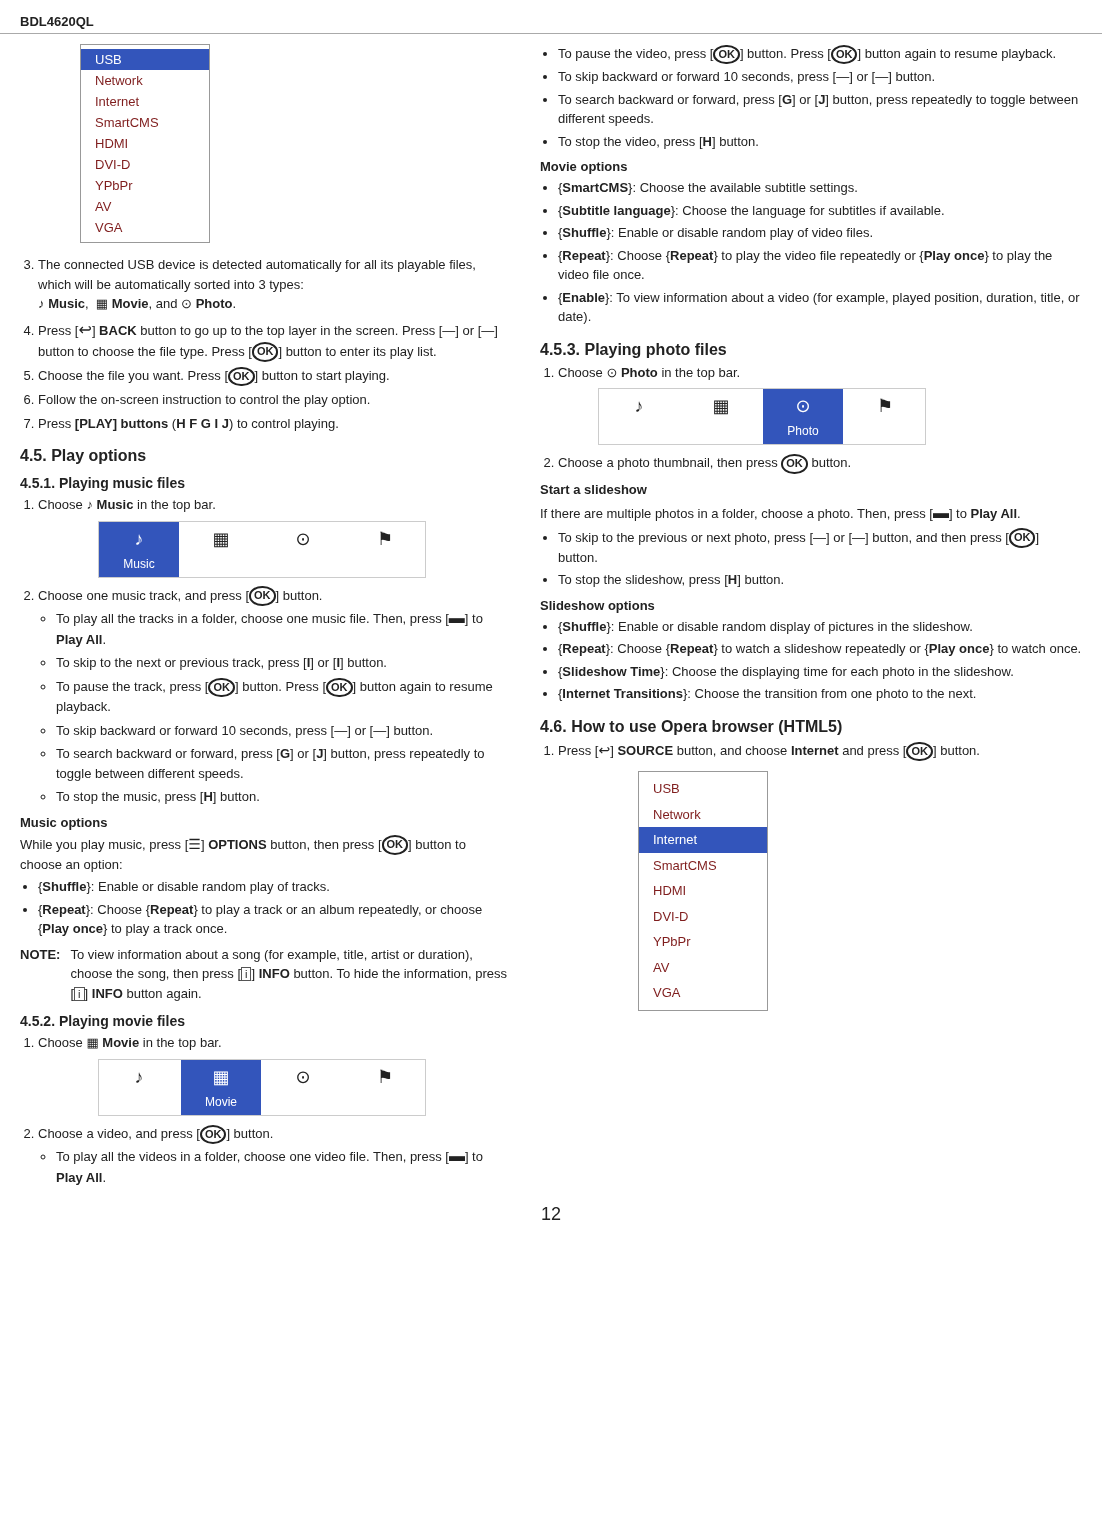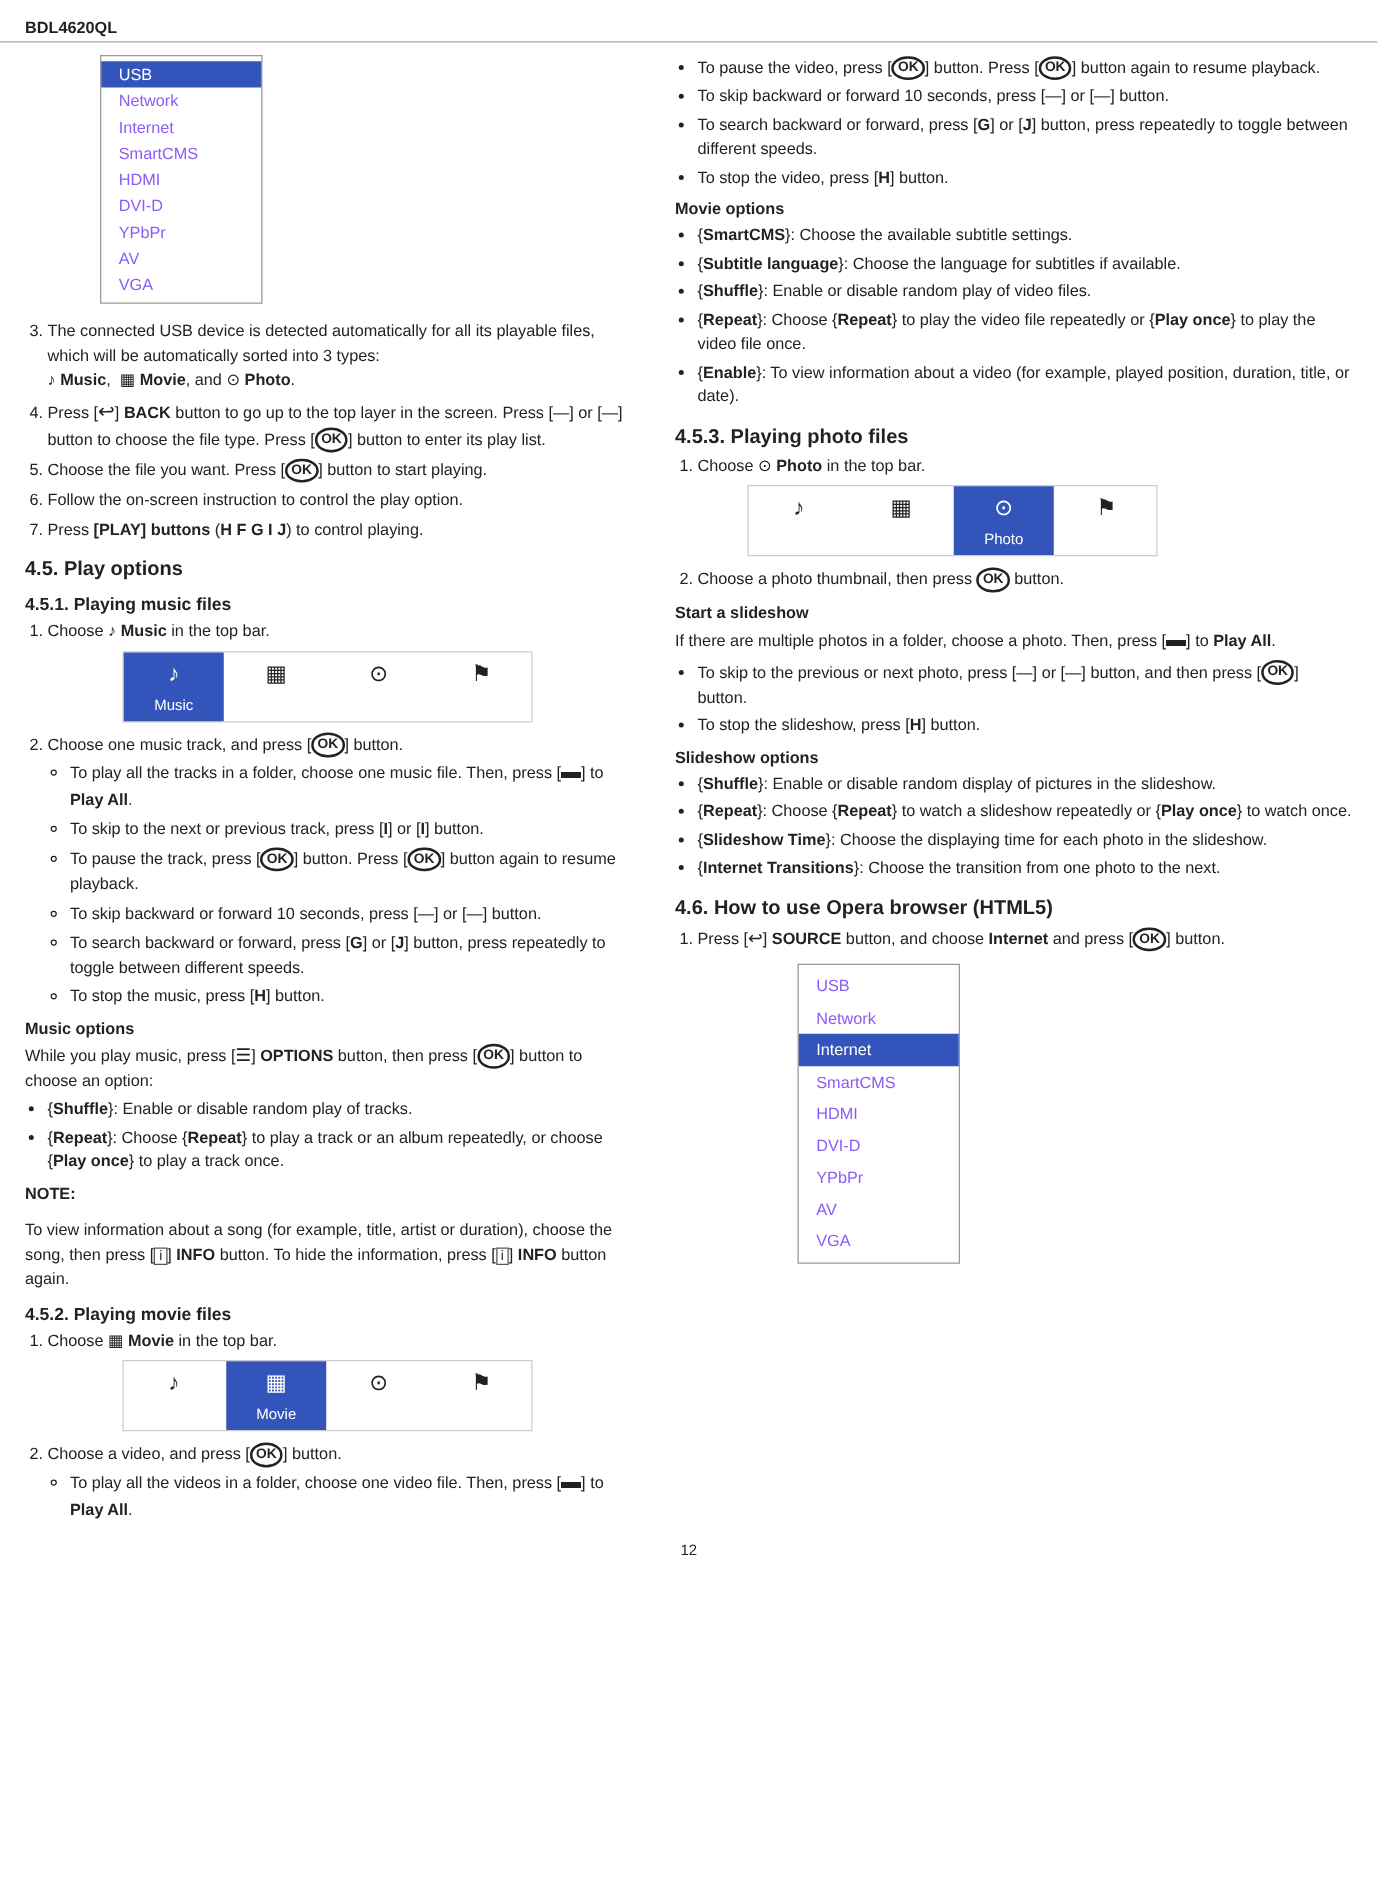--- a/index.html
+++ b/index.html
@@ -14,21 +14,21 @@
     }
     .page-title {
       font-size: 13px;
       font-weight: bold;
       padding: 4px 20px 4px 20px;
       border-bottom: 1px solid #aaa;
       margin-bottom: 10px;
     }
     .page-num {
       text-align: center;
-      font-size: 12px;
+      font-size: 18px;
       margin-top: 10px;
     }
     .content-wrapper {
       display: flex;
       gap: 30px;
       padding: 0 20px;
     }
     .left-col {
       width: 490px;
       flex-shrink: 0;
@@ -41,21 +41,21 @@
       display: inline-block;
       border: 1px solid #999;
       padding: 4px 0;
       min-width: 130px;
       margin-bottom: 12px;
       margin-left: 60px;
     }
     .menu-item {
       padding: 3px 14px;
       font-size: 13px;
-      color: #8b5cf6;
+      color: #7f1d1d;
     }
     .menu-item.selected {
       background: #3355bb;
       color: #fff;
     }
     
     h2 {
       font-size: 16px;
       font-weight: bold;
       margin-top: 14px;
@@ -81,21 +81,20 @@
     ul {
       padding-left: 18px;
       margin-bottom: 6px;
     }
     .note {
       display: flex;
       gap: 10px;
       font-size: 13px;
       line-height: 1.5;
       margin-bottom: 6px;
-      flex-direction: column;
     }
     .note .note-label {
       font-weight: bold;
       white-space: nowrap;
     }
     
     .icon-bar {
       display: flex;
       gap: 2px;
       border: 1px solid #ccc;

